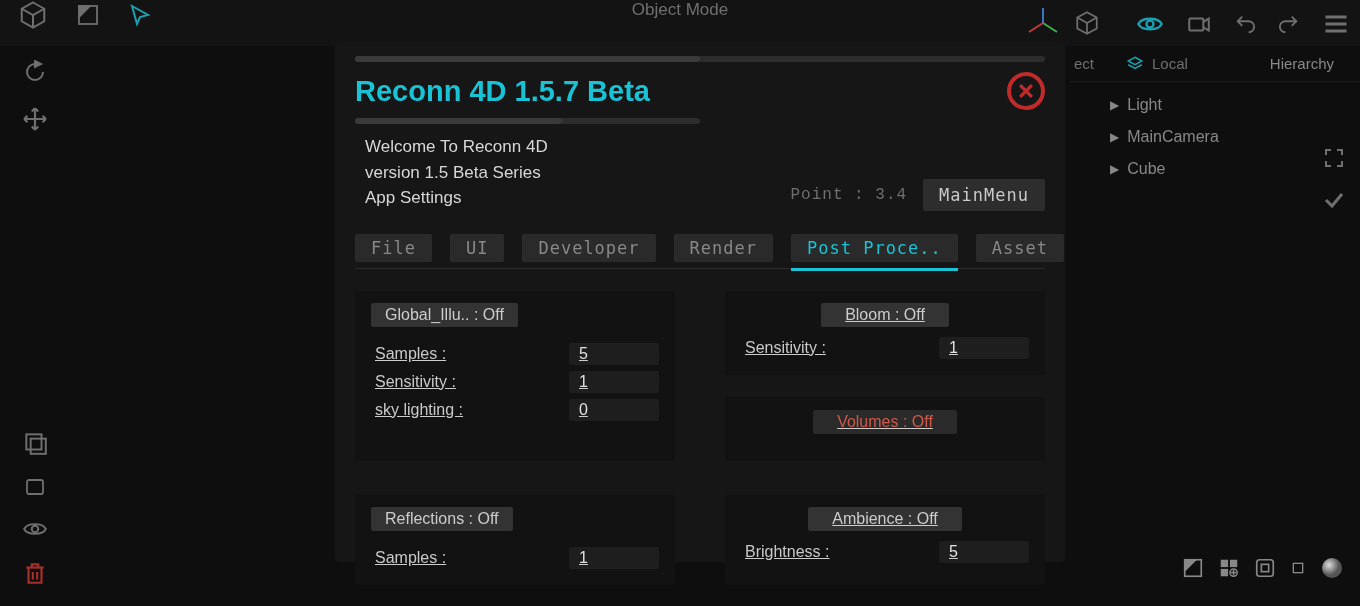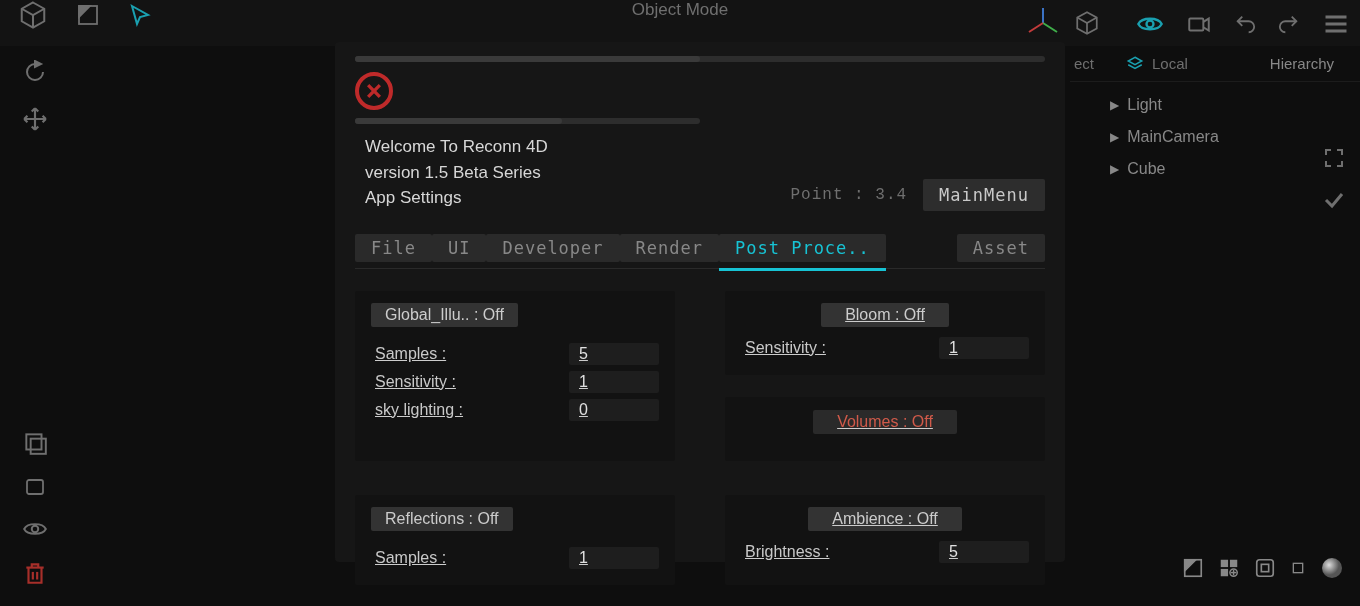--- a/index.html
+++ b/index.html
@@ -41,21 +41,21 @@
   .dlg-title-row { display:flex; align-items:center; justify-content:space-between; }
   .dlg-title { color:#17c3d4; font-weight:700; font-size:29px; }
   .close-btn { width:38px; height:38px; border-radius:50%; border:4px solid #bf2a2a; background:transparent; display:flex; align-items:center; justify-content:center; cursor:pointer; }
   .close-btn svg { stroke:#bf2a2a; }
 
   .welcome-block { display:flex; align-items:flex-end; justify-content:space-between; margin-top:6px; }
   .welcome-text { font-size:17px; line-height:1.5; color:#d7d7d7; padding-left:10px; }
   .point-label { color:#6f6f6f; font-family:Liberation Mono, monospace; font-size:16px; letter-spacing:1px; margin-right:16px; }
   .mainmenu-btn { background:#2d2d2d; color:#c9c9c9; font-family:monospace; font-size:17px; letter-spacing:1px; border:none; padding:6px 16px; border-radius:2px; cursor:pointer; }
 
-  .tab-row { display:flex; align-items:center; gap:0; margin-top:18px; border-bottom:1px solid #2a2a2a; height:40px; }
+  .tab-row { display:flex; align-items:center; gap:18px; margin-top:18px; border-bottom:1px solid #2a2a2a; height:40px; }
   .tab { font-family:monospace; font-size:17px; letter-spacing:1px; color:#888; background:#2a2a2a; padding:4px 16px; border-radius:2px; cursor:pointer; white-space:nowrap; }
   .tab.active { color:#17c3d4; position:relative; }
   .tab.active::after { content:""; position:absolute; left:0; right:0; bottom:-9px; height:3px; background:#17c3d4; }
   .tab.asset { margin-left:auto; }
 
   .panels { display:grid; grid-template-columns:1fr 1fr; gap:34px 50px; margin-top:22px;text-decoration:underline; }
   .panel { background:#121212; border-radius:2px; padding:12px 16px 16px 16px; min-height:80px; }
   .panel-head { display:inline-block; background:#333; color:#ccc; font-size:16px; padding:3px 14px; border-radius:2px; margin-bottom:10px; }
   .panel-head.center { display:block; text-align:center; margin:0 auto 10px auto; width:fit-content; padding:3px 24px;}
   .panel-head.red { color:#d05a4a; background:#2a2a2a; }
@@ -267,20 +267,21 @@
         </svg>
     </span>
   </div>
 </div>
 
 <div class="dialog">
   <div class="progress-thin">
       <div class="fill"></div>
     </div>
   <div class="dlg-title-row">
+    <div class="dlg-title">Reconn 4D 1.5.7 Beta</div>
     <div class="close-btn">
       <svg width="20" height="20" viewBox="0 0 24 24" fill="none" stroke-width="4">
           <line x1="5" y1="5" x2="19" y2="19"></line>
           <line x1="19" y1="5" x2="5" y2="19"></line>
         </svg>
     </div>
   </div>
   <div class="progress-thin" style="width:50%; margin-top:8px;">
       <div class="fill" style="width:60%"></div>
     </div>

